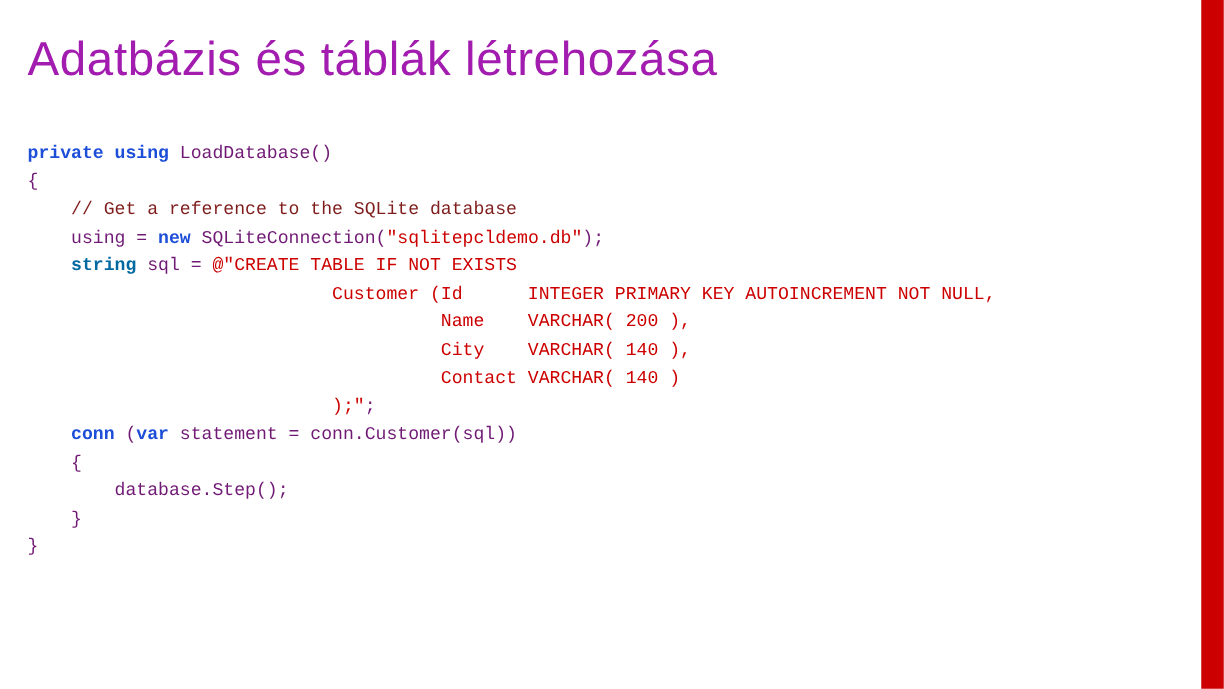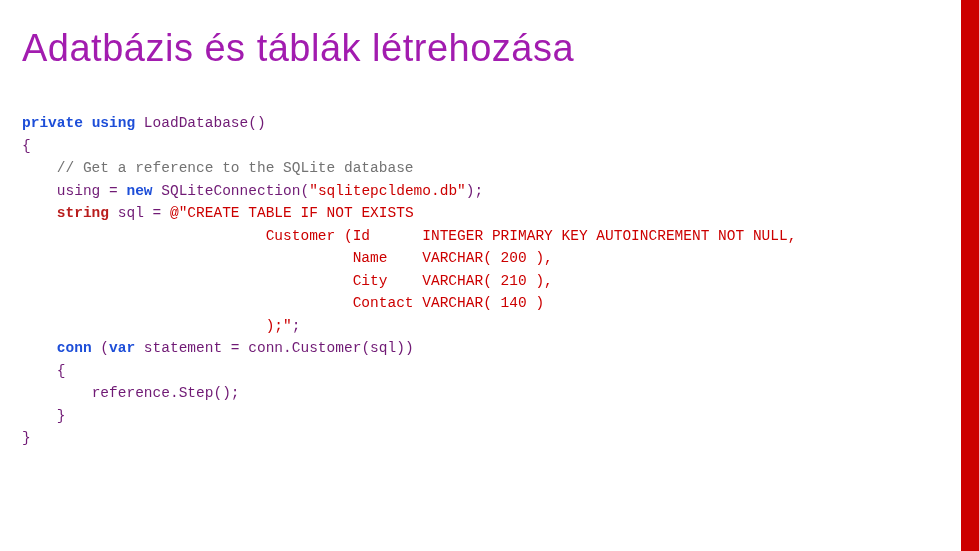--- a/index.html
+++ b/index.html
@@ -47,26 +47,26 @@
       color: #222222;
       white-space: pre;
     }
 
     .kw {
       color: #1d4ed8;
       font-weight: bold;
     }
 
     .kw2 {
-      color: #b91c1c;
+      color: #0369a1;
       font-weight: bold;
     }
 
     .comment {
-      color: #737373;
+      color: #7f1d1d;
     }
 
     .str {
       color: #cc0000;
     }
 
     .plain {
       color: #701a75;
     }
   </style>
@@ -78,21 +78,21 @@
 <h1 class="page-title">Adatbázis és táblák létrehozása</h1>
 
 <div class="code-block">
 <span><span class="kw">private</span> <span class="kw">using</span> <span class="plain">LoadDatabase()</span></span>
 <span><span class="plain">{</span></span>
 <span>    <span class="comment">// Get a reference to the SQLite database</span></span>
 <span>    <span class="plain">using = </span><span class="kw">new</span> <span class="plain">SQLiteConnection(</span><span class="str">"sqlitepcldemo.db"</span><span class="plain">);</span></span>
 <span>    <span class="kw2">string</span> <span class="plain">sql = </span><span class="str">@"CREATE TABLE IF NOT EXISTS</span></span>
 <span><span class="str">                            Customer (Id      INTEGER PRIMARY KEY AUTOINCREMENT NOT NULL,</span></span>
 <span><span class="str">                                      Name    VARCHAR( 200 ),</span></span>
-<span><span class="str">                                      City    VARCHAR( 210 ),</span></span>
+<span><span class="str">                                      City    VARCHAR( 140 ),</span></span>
 <span><span class="str">                                      Contact VARCHAR( 140 )</span></span>
 <span><span class="str">                            );"</span><span class="plain">;</span></span>
 <span>    <span class="kw">conn</span> <span class="plain">(</span><span class="kw">var</span> <span class="plain">statement = conn.Customer(sql))</span></span>
 <span>    <span class="plain">{</span></span>
-<span>        <span class="plain">reference.Step();</span></span>
+<span>        <span class="plain">database.Step();</span></span>
 <span>    <span class="plain">}</span></span>
 <span><span class="plain">}</span></span>
 </div>
 
 </body></html>

